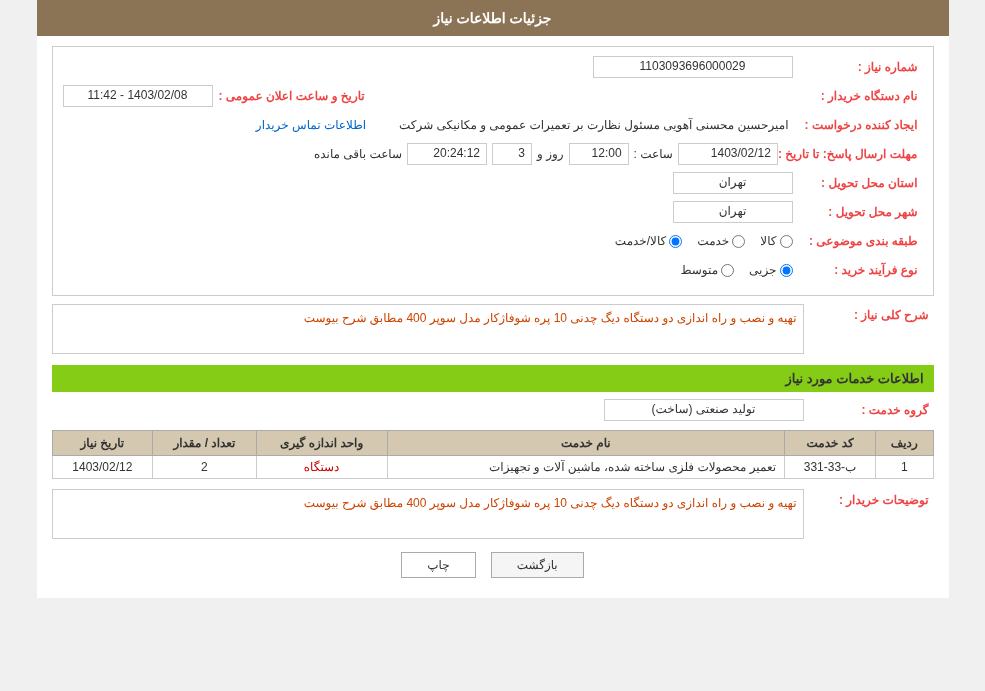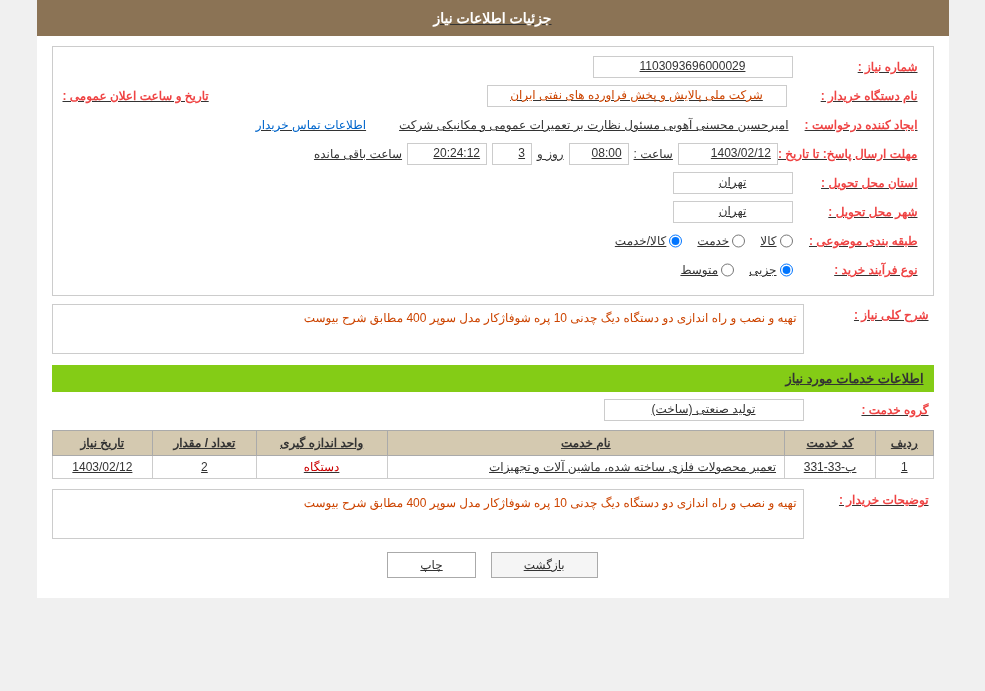--- a/index.html
+++ b/index.html
@@ -7,21 +7,20 @@
       font-family: Tahoma, Arial, sans-serif;
       font-size: 12px;
       background: #f0f0f0;
       direction: rtl;
       color: #333;
     }
     .page-container {
       width: 912px;
       margin: 0 auto;
       background: #fff;
-      text-decoration: underline;
     }
     .header {
       background: #8B7355;
       color: #fff;
       text-align: center;
       padding: 10px 15px;
       font-size: 14px;
       font-weight: bold;
     }
     .content {
@@ -80,20 +79,21 @@
     }
     .radio-group {
       display: flex;
       align-items: center;
       gap: 15px;
       flex: 1;
       justify-content: flex-end;
     }
     .radio-item {
       display: flex;
+      align-items: center;
       gap: 3px;
     }
     .section-title {
       background: #84cc16;
       padding: 6px 10px;
       font-weight: bold;
       font-size: 13px;
       margin-bottom: 6px;
     }
     table {
@@ -132,21 +132,21 @@
       direction: rtl;
     }
     .button-row {
       display: flex;
       justify-content: center;
       gap: 15px;
       margin-top: 10px;
       margin-bottom: 10px;
     }
     .btn {
-      padding: 5px 32px;
+      padding: 5px 25px;
       border: 1px solid #aaa;
       cursor: pointer;
       font-family: Tahoma, Arial, sans-serif;
       font-size: 12px;
     }
     .btn-print {
       background: #fff;
       color: #333;
     }
     .btn-back {
@@ -168,39 +168,39 @@
     <div class="section">
 
       <div class="info-row">
         <span class="label">شماره نیاز :</span>
         <span class="value-box" style="min-width:200px;">1103093696000029</span>
       </div>
 
       <div class="info-row" style="justify-content: space-between;">
         <div style="display:flex;align-items:center;gap:6px;flex:1;">
           <span class="label">نام دستگاه خریدار :</span>
-          <span class="value-box" style="min-width:300px;color:#cc4400;">شرکت ملی پالایش و پخش فراورده های نفتی ایران</span>
         </div>
         <div style="display:flex;align-items:center;gap:6px;margin-right:20px;">
           <span class="label" style="min-width:auto;text-align:center;">تاریخ و ساعت اعلان عمومی :</span>
+          <span class="value-box" style="min-width:150px;">1403/02/08 - 11:42</span>
         </div>
       </div>
 
       <div class="info-row">
         <span class="label">ایجاد کننده درخواست :</span>
         <span class="value-text">امیرحسین محسنی آهویی مسئول نظارت بر تعمیرات عمومی و مکانیکی شرکت</span>
         <span class="contact-link" style="margin-right:5px;">اطلاعات تماس خریدار</span>
       </div>
 
       <div class="info-row">
         <span class="label">مهلت ارسال پاسخ: تا تاریخ :</span>
         <div class="date-row">
           <span class="date-box" style="min-width:100px;">1403/02/12</span>
           <span>ساعت :</span>
-          <span class="date-box" style="min-width:60px;">08:00</span>
+          <span class="date-box" style="min-width:60px;">12:00</span>
           <span>روز و</span>
           <span class="date-box" style="min-width:40px;">3</span>
           <span class="date-box" style="min-width:80px;">20:24:12</span>
           <span>ساعت باقی مانده</span>
         </div>
       </div>
 
       <div class="info-row">
         <span class="label">استان محل تحویل :</span>
         <span class="value-box" style="min-width:120px;">تهران</span>

